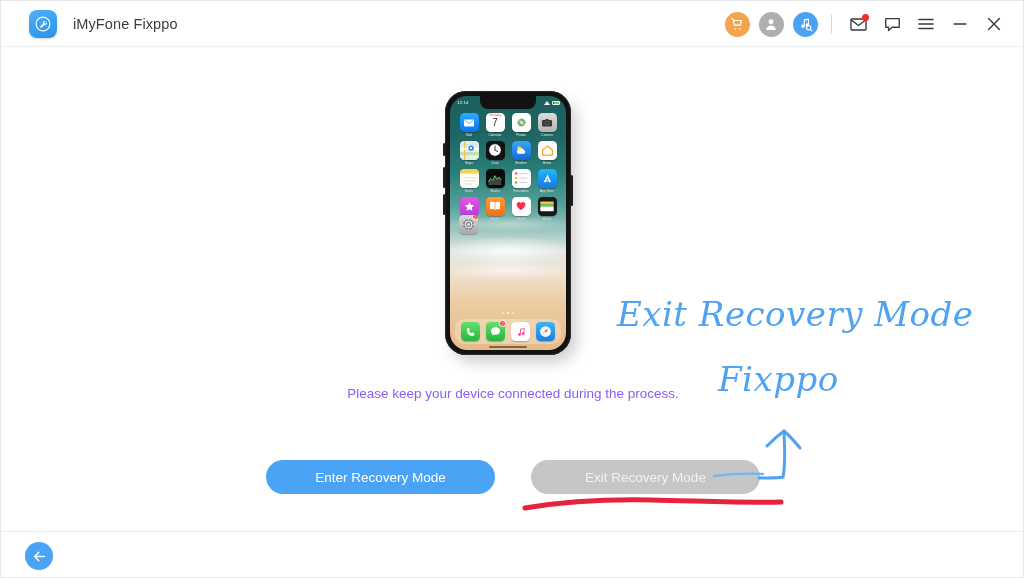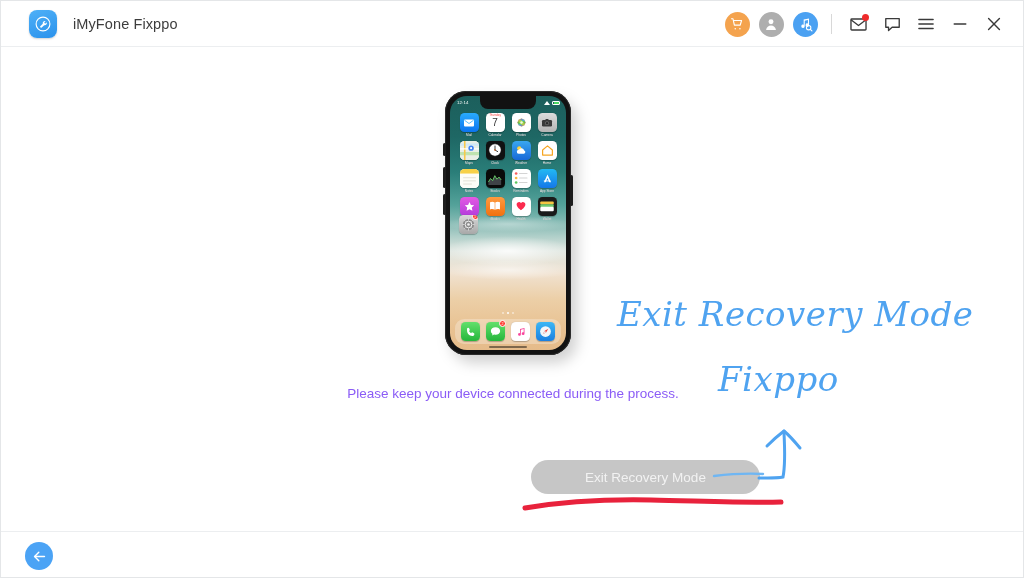--- a/index.html
+++ b/index.html
@@ -529,20 +529,21 @@
             </div>
           </div>
           <div class="homebar"></div>
         </div>
       </div>
     </div>
 
     <div class="caption">Please keep your device connected during the process.</div>
 
     <div class="btn-row">
+      <button class="btn btn-primary">Enter Recovery Mode</button>
       <button class="btn btn-disabled">Exit Recovery Mode</button>
     </div>
 
     <span class="hand hand2">Exit Recovery Mode</span>
     <span class="hand hand3">Fixppo</span>
 
     <svg class="annot-svg" viewBox="0 0 1024 486">
       <g>
         <path d="M758 431 C 770 431, 778 431, 782 430 C 784 420, 784 405, 783 386" fill="none" stroke="#4fa3f0" stroke-width="3" stroke-linecap="round"></path>
         <path d="M766 399 C 772 393, 779 387, 783 384" fill="none" stroke="#4fa3f0" stroke-width="3" stroke-linecap="round"></path>

